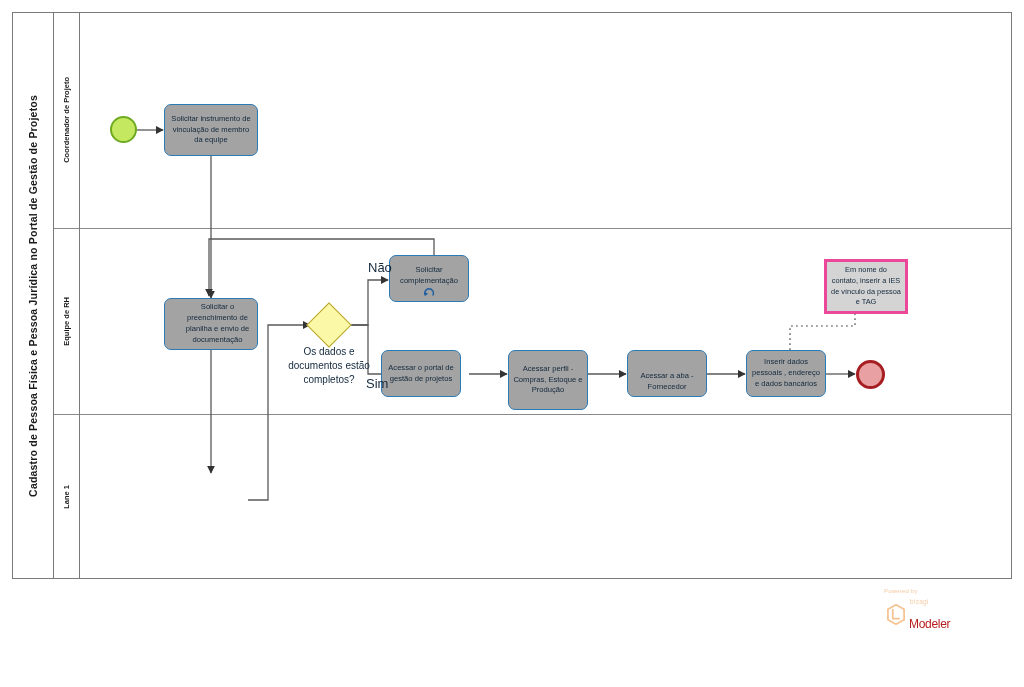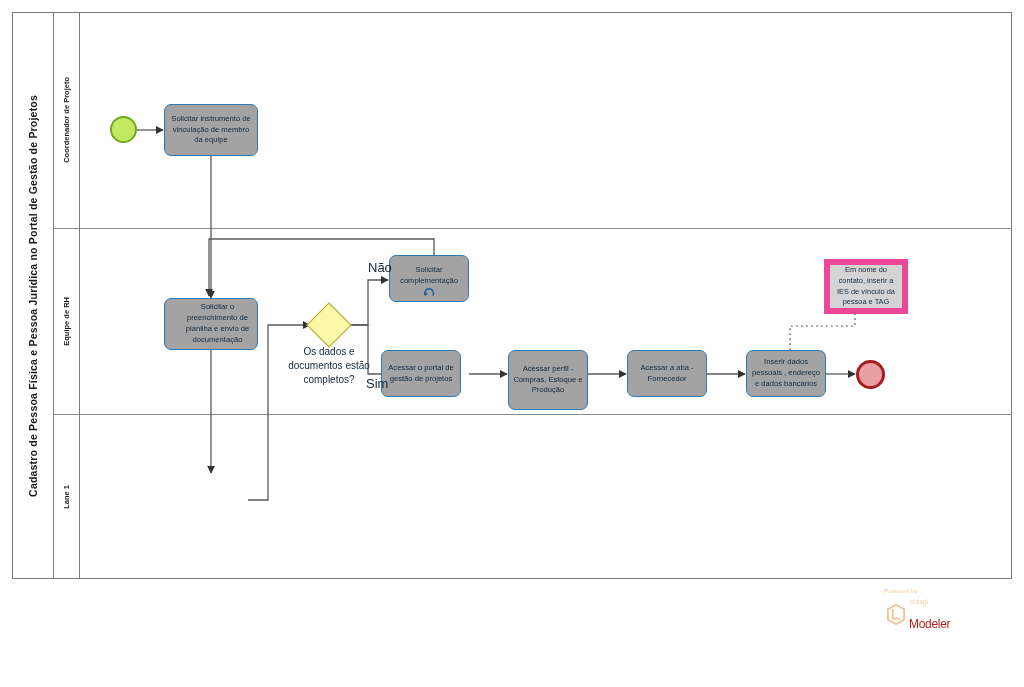--- a/index.html
+++ b/index.html
@@ -117,21 +117,21 @@
     font-size:10px;
     line-height:1.42;
     color:#12283c;
     z-index:6;
   }
 
   
   .annotation{
     position:absolute;
     background:#d4d4d4;
-    border:6px solid #ec4899;
+    border:3px solid #ec4899;
     box-sizing:border-box;
     text-align:center;
     font-size:7.4px;
     line-height:1.42;
     color:#12283c;
     padding:4px 4px;
     display:flex;align-items:center;justify-content:center;
     z-index:6;
   }
 
@@ -252,21 +252,21 @@
   </div>
 
   <div class="task" style="left:381px;top:350px;width:80px;height:47px;">
     <span class="tx">Acessar o portal de gestão de projetos</span>
   </div>
 
   <div class="task" style="left:508px;top:350px;width:80px;height:60px;">
     <span class="tx">Acessar perfil - Compras, Estoque e Produção</span>
   </div>
 
-  <div class="task" style="left:627px;top:350px;width:80px;height:47px;">
+  <div class="task" style="left:627px;top:350px;width:80px;height:47px;align-items:flex-end;">
     <span class="tx">Acessar a aba - Fornecedor</span>
   </div>
 
   <div class="task" style="left:746px;top:350px;width:80px;height:47px;">
     <span class="tx">Inserir dados pessoais , endereço e dados bancários</span>
   </div>
 
 
   <div class="gateway" style="left:313px;top:309px;"></div>
   <div class="gw-label" style="left:285px;top:345px;width:88px;">Os dados e documentos estão completos?</div>

